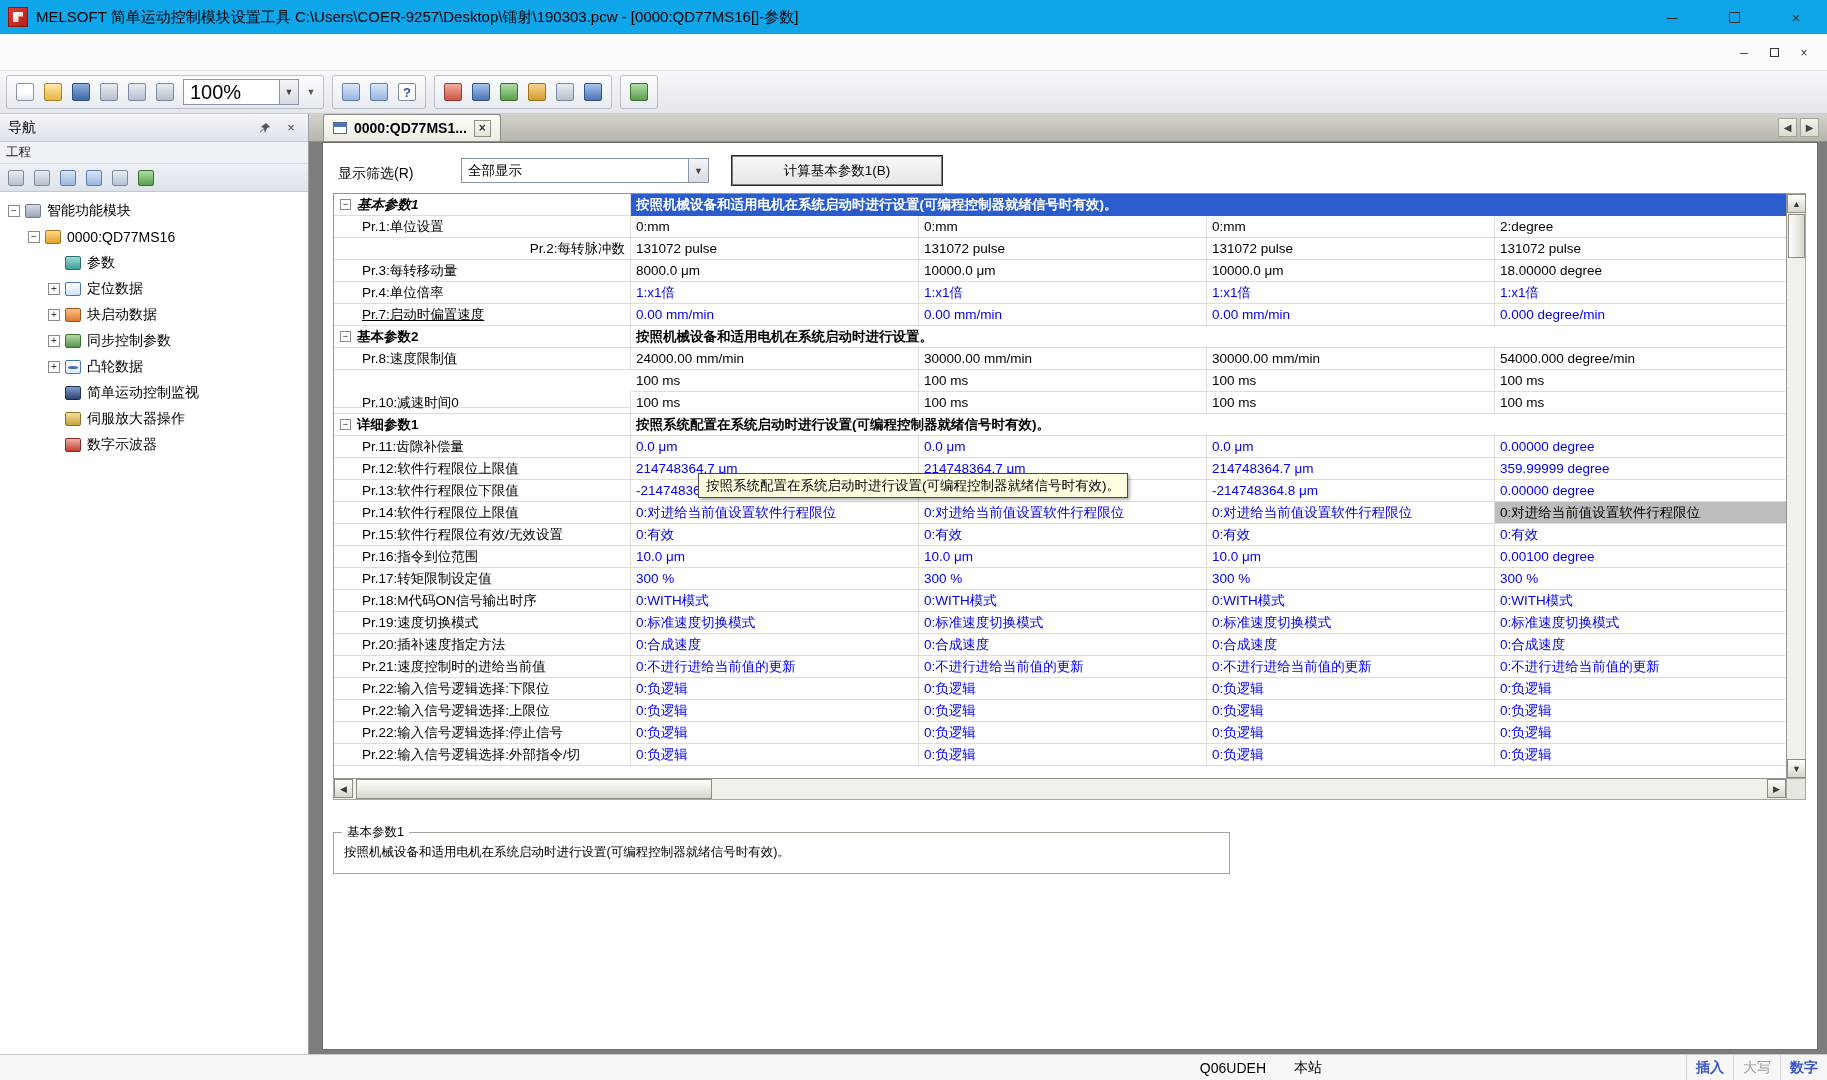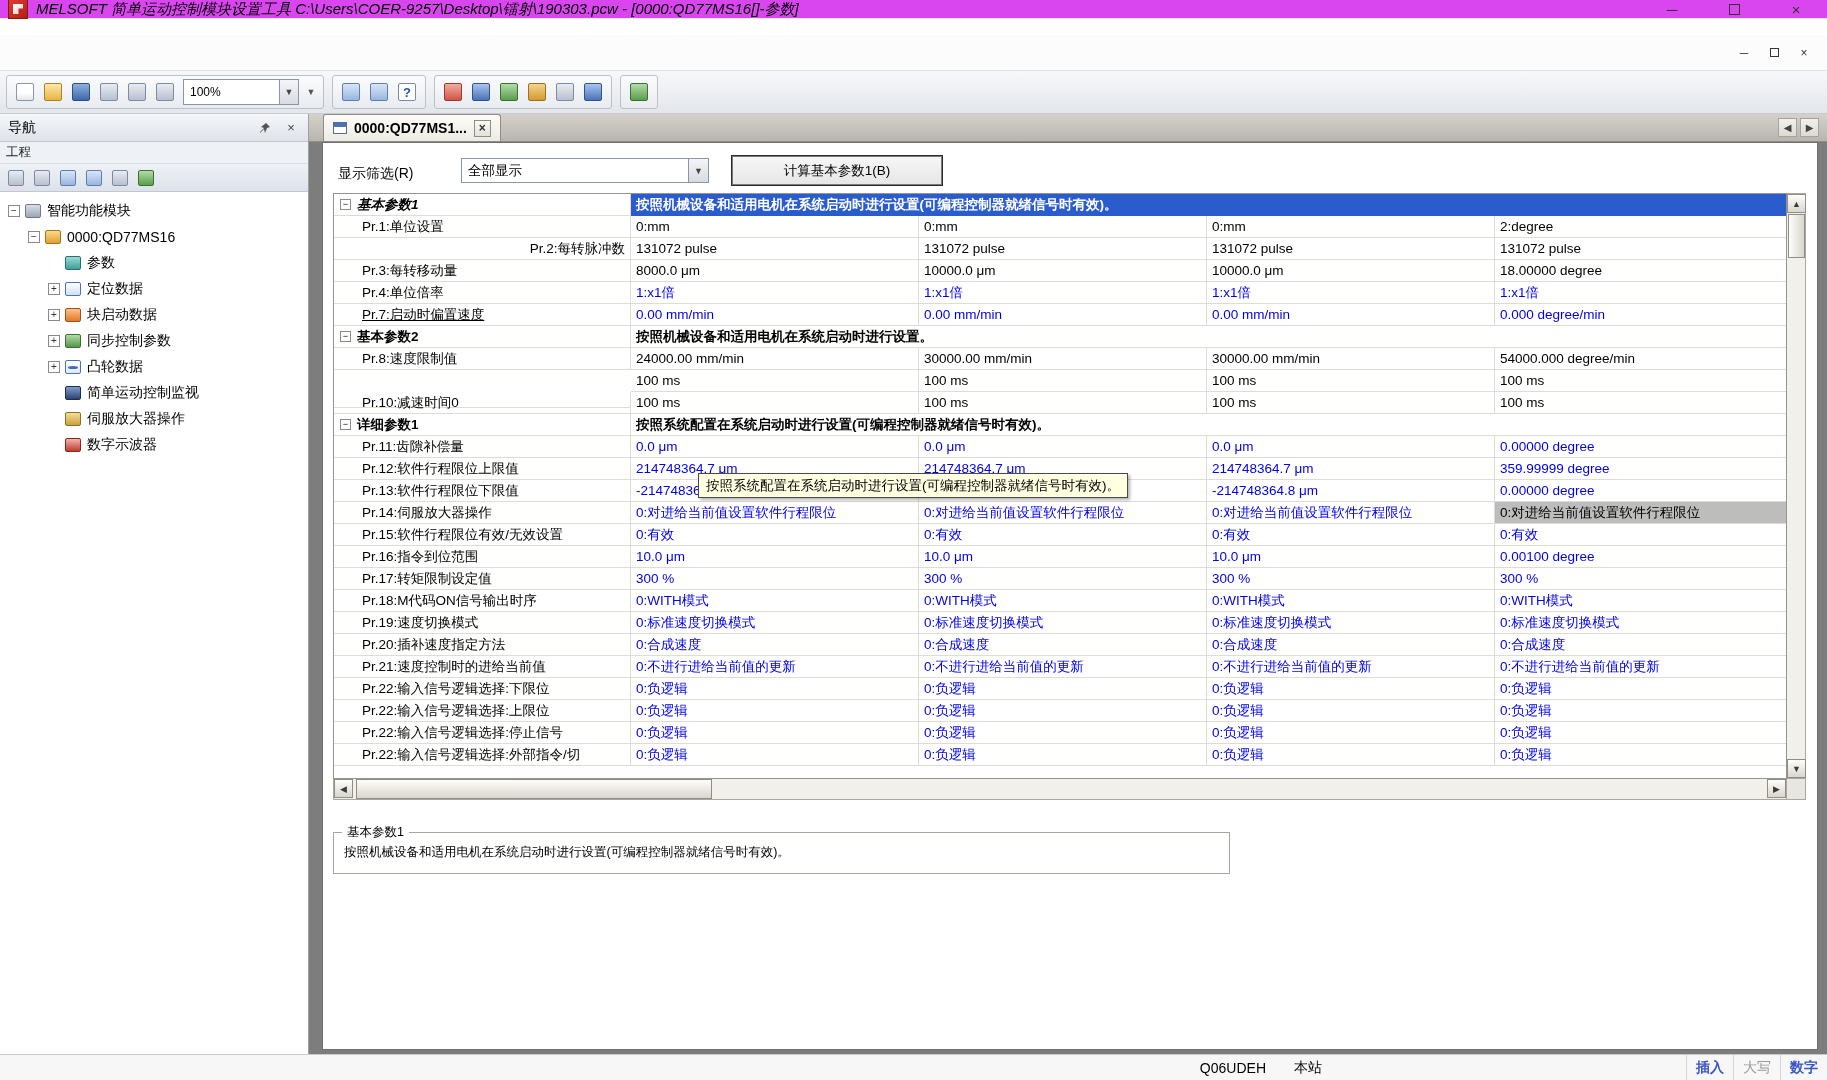--- a/index.html
+++ b/index.html
@@ -1,21 +1,21 @@
 <!DOCTYPE html>
 <html><head>
 <meta charset="utf-8">
 <style>
   * { margin:0; padding:0; box-sizing:border-box; }
   html,body { width:1827px; height:1080px; overflow:hidden; }
   body { font-family:"Liberation Sans","DejaVu Sans",sans-serif; background:#fff; color:#000; }
   .window { position:relative; width:1827px; height:1080px; background:#fff; }
 
   
-  .titlebar { position:absolute; top:0; left:0; right:0; height:19px; background:#d946ef; display:flex; align-items:center; padding-left:8px; border-bottom:1px solid #ececec;font-style:italic; }
+  .titlebar { position:absolute; top:0; left:0; right:0; height:35px; background:#0ea5e9; display:flex; align-items:center; padding-left:8px; border-bottom:1px solid #ececec; }
   .app-icon { width:20px; height:20px; background:linear-gradient(135deg,#e03a2f 0%,#b31f16 100%); border:1px solid #8d150e; position:relative; }
   .app-icon::after { content:""; position:absolute; left:4px; top:4px; right:4px; bottom:4px; background:linear-gradient(135deg,#fff 0%,#f3c9c4 100%); clip-path:polygon(0 0,100% 0,100% 45%,55% 45%,55% 100%,0 100%); }
   .title-text { margin-left:8px; font-size:15px; white-space:nowrap; }
   .win-btns { margin-left:auto; display:flex; height:100%; }
   .win-btn { width:62px; height:100%; display:flex; align-items:center; justify-content:center; font-size:15px; color:#333; }
   .restore-sq { width:11px; height:11px; border:1px solid #333; display:inline-block; }
 
   
   .menubar { position:absolute; top:35px; left:0; right:0; height:36px; background:#fcfcfc; border-bottom:1px solid #e3e3e3; display:flex; align-items:center; font-size:14.5px; }
   .menu-item { padding:0 13px; height:100%; display:flex; align-items:center; }
@@ -33,21 +33,21 @@
   .g-save { background:linear-gradient(#8fb0dc,#3e68aa); border:1px solid #2c4d80; }
   .g-chip { background:linear-gradient(#e8ecf2,#b7c0cf); border:1px solid #7e8aa0; }
   .g-tool { background:linear-gradient(#d8e6f8,#98b6e0); border:1px solid #5f7eae; }
   .g-help { background:#fff; border:1px solid #7e8aa0; color:#2a52b0; font-weight:bold; font-size:13px; }
   .g-help::after { content:"?"; }
   .g-red { background:linear-gradient(#f2ac a0,#cf5546); background:linear-gradient(#f2aca0,#cf5546); border:1px solid #9a3a2e; }
   .g-blue { background:linear-gradient(#a9c4ee,#4a73b8); border:1px solid #32528a; }
   .g-green { background:linear-gradient(#b2dca8,#5a9e4c); border:1px solid #3c7032; }
   .g-amber { background:linear-gradient(#f6d48e,#d49a2e); border:1px solid #9a7120; }
   .zoom-combo { width:116px; height:26px; background:#fff; border:1px solid #8a96a8; display:flex; align-items:stretch; margin:0 3px; }
-  .zoom-value { flex:1; font-size:12px; display:flex; align-items:center; padding-left:6px; }
+  .zoom-value { flex:1; font-size:20px; display:flex; align-items:center; padding-left:6px; }
   .zoom-arrow { width:19px; background:linear-gradient(#f4f5f7,#d8dbe1); border-left:1px solid #8a96a8; display:flex; align-items:center; justify-content:center; font-size:9px; color:#444; }
   .tb-dd { width:14px; height:26px; display:flex; align-items:center; justify-content:center; font-size:9px; color:#555; }
 
   
   .content { position:absolute; top:114px; left:0; right:0; bottom:26px; }
 
   
   .nav { position:absolute; left:0; top:0; width:309px; height:100%; background:#fff; border-right:1px solid #9aa0a8; display:flex; flex-direction:column; }
   .nav-header { height:28px; background:linear-gradient(#f4f6f9,#dfe3ea); border-bottom:1px solid #c3c8d0; display:flex; align-items:center; padding:0 8px; font-size:14px; flex:0 0 auto; }
   .nav-header-btns { margin-left:auto; display:flex; align-items:center; gap:8px; }
@@ -465,21 +465,21 @@
                   <span>Pr.13:软件行程限位下限值</span>
                 </div>
                 <div class="g-cell val edited" style="width: 288px;">-214748364.8 μm</div>
                 <div class="g-cell val edited" style="width: 288px;">-214748364.8 μm</div>
                 <div class="g-cell val edited" style="width: 288px;">-214748364.8 μm</div>
                 <div class="g-cell val edited" style="width: 293px;">0.00000 degree</div>
               </div>
               <div class="g-row">
                 <div class="g-cell item" style="width: 297px;">
                   <span class="item-indent"></span>
-                  <span>Pr.14:伺服放大器操作</span>
+                  <span>Pr.14:软件行程限位上限值</span>
                 </div>
                 <div class="g-cell val edited" style="width: 288px;">0:对进给当前值设置软件行程限位</div>
                 <div class="g-cell val edited" style="width: 288px;">0:对进给当前值设置软件行程限位</div>
                 <div class="g-cell val edited" style="width: 288px;">0:对进给当前值设置软件行程限位</div>
                 <div class="g-cell val edited cellsel" style="width: 293px;">0:对进给当前值设置软件行程限位</div>
               </div>
               <div class="g-row">
                 <div class="g-cell item" style="width: 297px;">
                   <span class="item-indent"></span>
                   <span>Pr.15:软件行程限位有效/无效设置</span>

